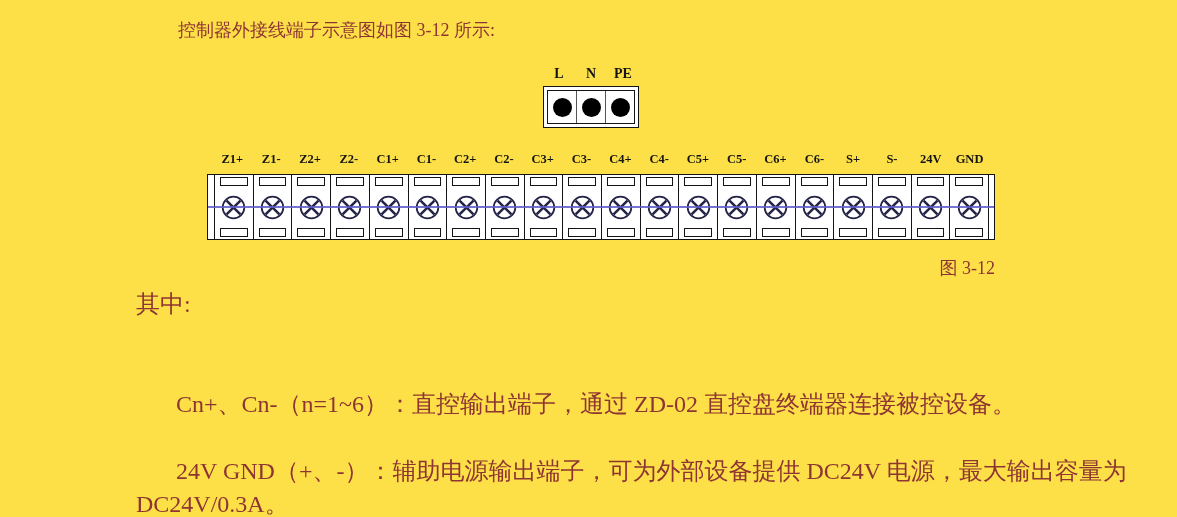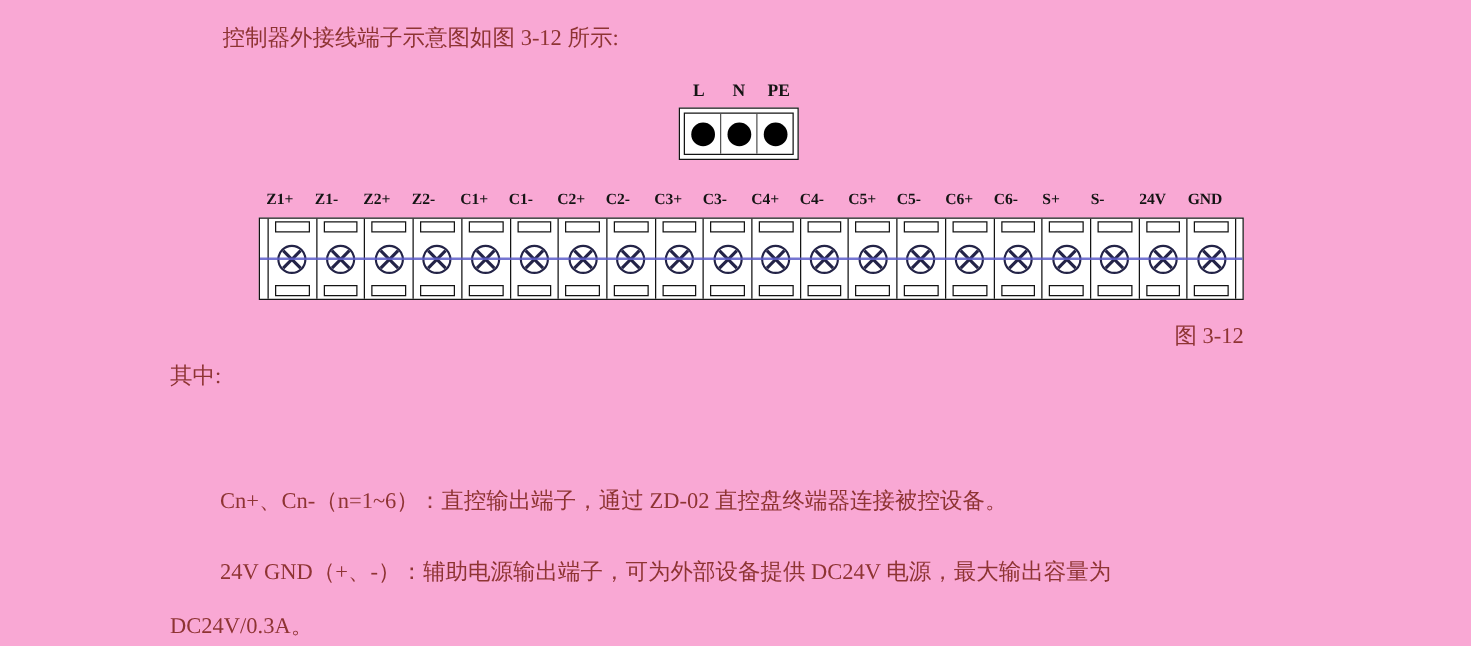--- a/index.html
+++ b/index.html
@@ -1,42 +1,42 @@
 <!DOCTYPE html>
 <html style="--text_color: #8e3433; --label_color: #141414; --border_color: #141414; --wire_color: #5d5dc9; --screw_color: #232347;"><head>
 <meta charset="utf-8">
 <style>
   * { margin:0; padding:0; box-sizing:border-box; }
   html,body { background:#ffffff; }
   body { font-family:"Liberation Serif","DejaVu Serif",serif; }
 
   .page {
     position:relative; width:1177px; height:517px;
-    background:#f9a8d4; overflow:hidden;
+    background:#fde047; overflow:hidden;
     color:var(--text_color,#8e3433);
   }
 
   .intro { position:absolute; left:178px; top:18px; font-size:18px; white-space:nowrap; }
 
   
   .power-block { position:absolute; left:543px; top:66px; width:96px; }
   .power-labels { display:flex; height:18px; color:var(--label_color,#141414); font-weight:700; font-size:14px; }
   .power-labels span { flex:1; text-align:center; }
   .power-body { height:42px; border:1.6px solid var(--border_color,#141414); padding:3px; margin-top:2px; background:#fff; }
   .power-cells { height:100%; border:1px solid var(--border_color,#141414); display:flex; }
   .power-cell { flex:1; display:flex; align-items:center; justify-content:center; border-left:1px solid #555; }
   .power-cell:first-child { border-left:none; }
   .pcircle { width:19px; height:19px; border-radius:50%; background:#000; display:block; }
 
   
   .strip-labels {
     position:absolute; left:213px; top:152px; width:776px; display:flex;
     color:var(--label_color,#141414); font-weight:700; font-size:12.5px;
   }
-  .strip-labels span { flex:1; white-space:nowrap; }
+  .strip-labels span { flex:1; text-align:center; white-space:nowrap; }
 
   .strip-body {
     position:absolute; left:207px; top:174px; width:788px; height:66px;
     border:1.6px solid var(--border_color,#141414); display:flex; background:#fff;
   }
   .endcap { width:6px; }
   .endcap.right { border-left:1px solid var(--border_color,#141414); }
   .strip-terminals { flex:1; display:flex; }
   .terminal {
     position:relative; flex:1; border-left:1px solid var(--border_color,#141414);
@@ -51,27 +51,27 @@
   .screw { width:27px; height:27px; color:var(--screw_color,#232347); display:block; }
 
   .wire-line {
     position:absolute; left:0; right:0; top:50%; height:2px; margin-top:-1px;
     background:var(--wire_color,#5d5dc9); opacity:.85; z-index:2; pointer-events:none;
   }
 
   .caption { position:absolute; left:207px; top:256px; width:788px; text-align:right; font-size:18px; }
 
   
-  .body-line { position:absolute; font-size:18px; white-space:nowrap; }
+  .body-line { position:absolute; font-size:24px; white-space:nowrap; }
   .bh  { left:136px; top:288px; }
   .bl0 { left:176px; top:321px; }
   .bl1 { left:176px; top:355px; }
   .bl2 { left:176px; top:388px; }
   .bl3 { left:176px; top:421px; }
-  .bl4 { left:176px; top:445px; }
+  .bl4 { left:176px; top:455px; }
   .bl5 { left:136px; top:488px; }
 </style>
 </head>
 <body>
 
 <div class="page">
 
   <p class="intro">控制器外接线端子示意图如图 3-12 所示:</p>
 
   <div>

